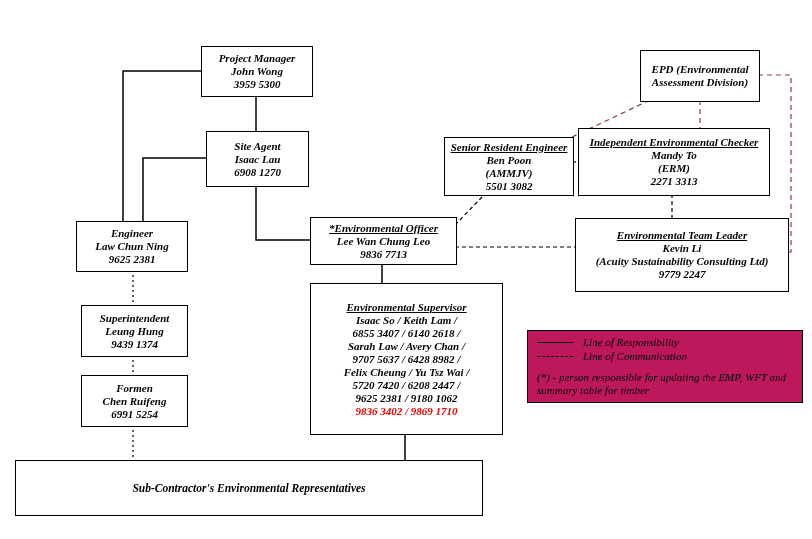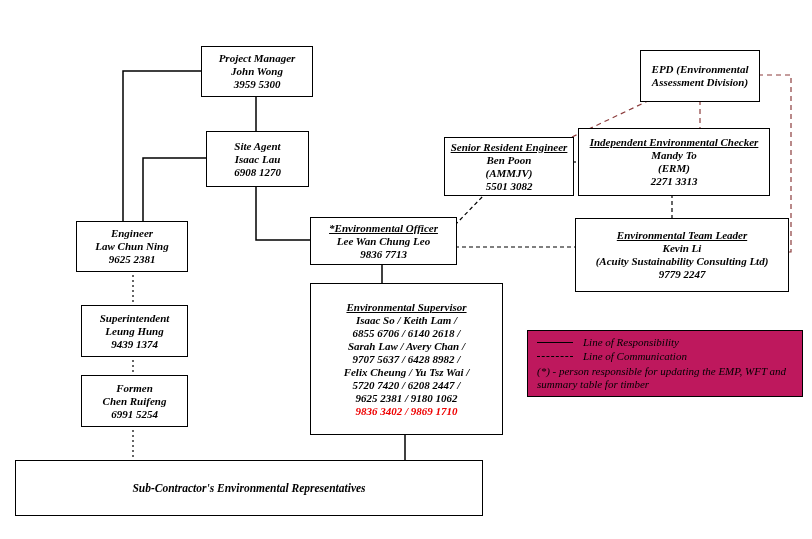--- a/index.html
+++ b/index.html
@@ -11,21 +11,21 @@
        text-align:center;font-weight:700;font-size:11px;line-height:13px;}
   .bl{white-space:nowrap;}
   .u{text-decoration:underline;}
   .big{font-size:11.5px;}
   .legend{position:absolute;border:1px solid #000;background:#be185d;
           padding:5px 9px;font-size:11px;line-height:13px;}
   .legend-row{display:flex;align-items:center;gap:10px;margin-bottom:1px;}
   .sample{display:inline-block;width:36px;height:0;}
   .solid-sample{border-top:1.5px solid #000;}
   .dashed-sample{border-top:1.5px dashed #000;}
-  .legend-note{margin-top:2px;}
+  .legend-note{margin-top:8px;}
 </style>
 </head>
 <body>
 
 <div id="canvas">
 
   <svg id="connectors" viewBox="0 0 812 539" xmlns="http://www.w3.org/2000/svg">
 
     <line x1="256" y1="95" x2="256" y2="131" stroke="#000" stroke-width="1.5"></line>
     <polyline points="201,71 123,71 123,221" fill="none" stroke="#000" stroke-width="1.5"></polyline>
@@ -99,21 +99,21 @@
 
   <div class="box" style="left:81px;top:305px;width:105px;height:50px">
     <div class="bl">Superintendent</div>
     <div class="bl">Leung Hung</div>
     <div class="bl">9439 1374</div>
   </div>
 
   <div class="box" style="left:310px;top:283px;width:191px;height:150px">
     <div class="bl u">Environmental Supervisor</div>
     <div class="bl">Isaac So / Keith Lam /</div>
-    <div class="bl">6855 6706 / 6140 2618 /</div>
+    <div class="bl">6855 3407 / 6140 2618 /</div>
     <div class="bl">Sarah Law / Avery Chan /</div>
     <div class="bl">9707 5637 / 6428 8982 /</div>
     <div class="bl">Felix Cheung / Yu Tsz Wai /</div>
     <div class="bl">5720 7420 / 6208 2447 /</div>
     <div class="bl">9625 2381 / 9180 1062</div>
     <div class="bl" style="color: rgb(238, 0, 0);">9836 3402 / 9869 1710</div>
   </div>
 
   <div class="box" style="left:81px;top:375px;width:105px;height:50px">
     <div class="bl">Formen</div>

